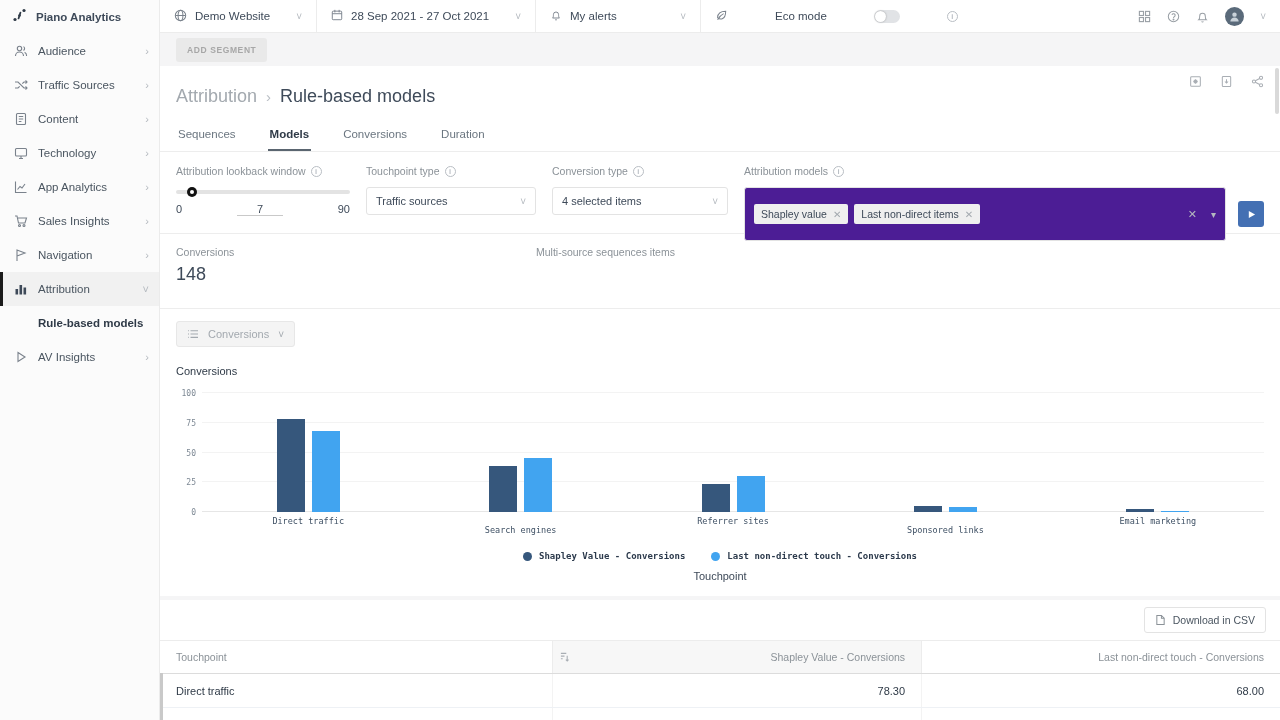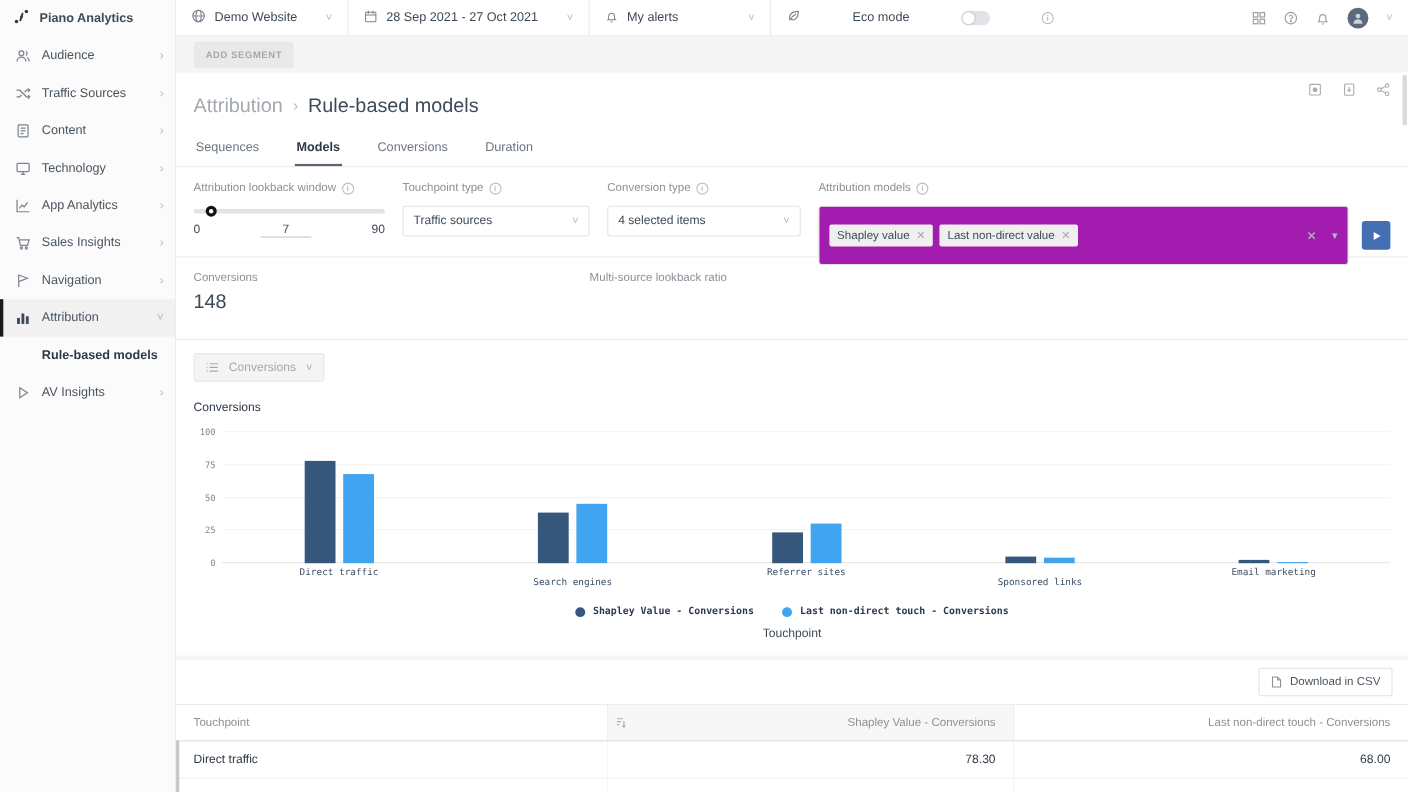--- a/index.html
+++ b/index.html
@@ -71,21 +71,21 @@
   .slider-scale { display:flex; justify-content:space-between; font-size:11px; color:#3e4a59; margin-top:6px; align-items:flex-start; }
   .lb-input { width:46px; border:none; border-bottom:1px solid #c9c9c9; text-align:center; font-size:11px;
     color:#3e4a59; font-family:"Liberation Sans", sans-serif; outline:none; background:transparent; }
   .select { border:1px solid #e3e3e3; border-radius:3px; height:28px; display:flex; align-items:center;
     padding:0 9px; font-size:11px; color:#3e4a59; cursor:pointer; background:#fff; }
   .select .chev { margin-left:auto; color:#b4b9bf; font-size:10px; }
   .sel-tp { width:170px; } .sel-conv { width:176px; }
   .f-models { flex:1; margin-right:0; display:flex; flex-direction:column; }
   .models-row { display:flex; align-items:center; }
   .multisel { flex:1; border:1px solid #e3e3e3; border-radius:3px; min-height:28px; display:flex;
-    align-items:center; gap:6px; padding:16px 9px; background:#a21caf; cursor:pointer; }
+    align-items:center; gap:6px; padding:16px 9px; background:#4c1d95; cursor:pointer; }
   .chip { background:#efefef; border-radius:2px; font-size:10.5px; color:#3e4a59; padding:4px 7px;
     display:flex; align-items:center; gap:6px; }
   .chip .x { color:#a3a9af; font-size:10px; cursor:pointer; }
   .multisel .clear { margin-left:auto; color:#b4b9bf; font-size:11px; cursor:pointer; }
   .multisel .chev { color:#b4b9bf; font-size:10px; margin-left:8px; cursor:pointer; }
   .run-btn { width:26px; height:26px; margin-left:12px; background:#4470b3; color:#fff; border:none;
     border-radius:3px; font-size:9px; cursor:pointer; display:flex; align-items:center; justify-content:center; }
 
   
   .kpis { display:flex; padding:12px 16px 0; height:75px; border-bottom:1px solid #ededed; }
@@ -412,42 +412,42 @@
           <span>Attribution models</span>
         <span class="info-i">i</span>
         </div>
       <div class="models-row">
         <div class="multisel" id="models-chips">
             <span class="chip">
               <span>Shapley value</span>
               <span class="x">✕</span>
             </span>
             <span class="chip">
-              <span>Last non-direct value</span>
+              <span>Last non-direct items</span>
               <span class="x">✕</span>
             </span>
           <span class="clear">✕</span>
           <span class="chev">▾</span>
         </div>
         <button class="run-btn">
           <svg width="9" height="9" viewBox="0 0 10 10">
               <path d="M2 1l7 4-7 4z" fill="#fff"></path>
             </svg>
         </button>
       </div>
     </div>
   </div>
 
   <div class="kpis" id="kpi-row">
       <div class="kpi">
         <div class="k-label">Conversions</div>
                  <div class="k-value">148</div>
       </div>
       <div class="kpi">
-        <div class="k-label">Multi-source lookback ratio</div>
+        <div class="k-label">Multi-source sequences items</div>
       </div>
     </div>
 
   <div class="chart-sec">
     <div class="metric-btn">
       <svg width="12" height="10" viewBox="0 0 14 12" fill="none" stroke="#a3a9af" stroke-width="1.3">
         <path d="M4 2h9M4 6h9M4 10h9"></path>
           <path d="M1 2h.8M1 6h.8M1 10h.8" stroke-width="1.6"></path>
         </svg>
       <span>Conversions</span>

